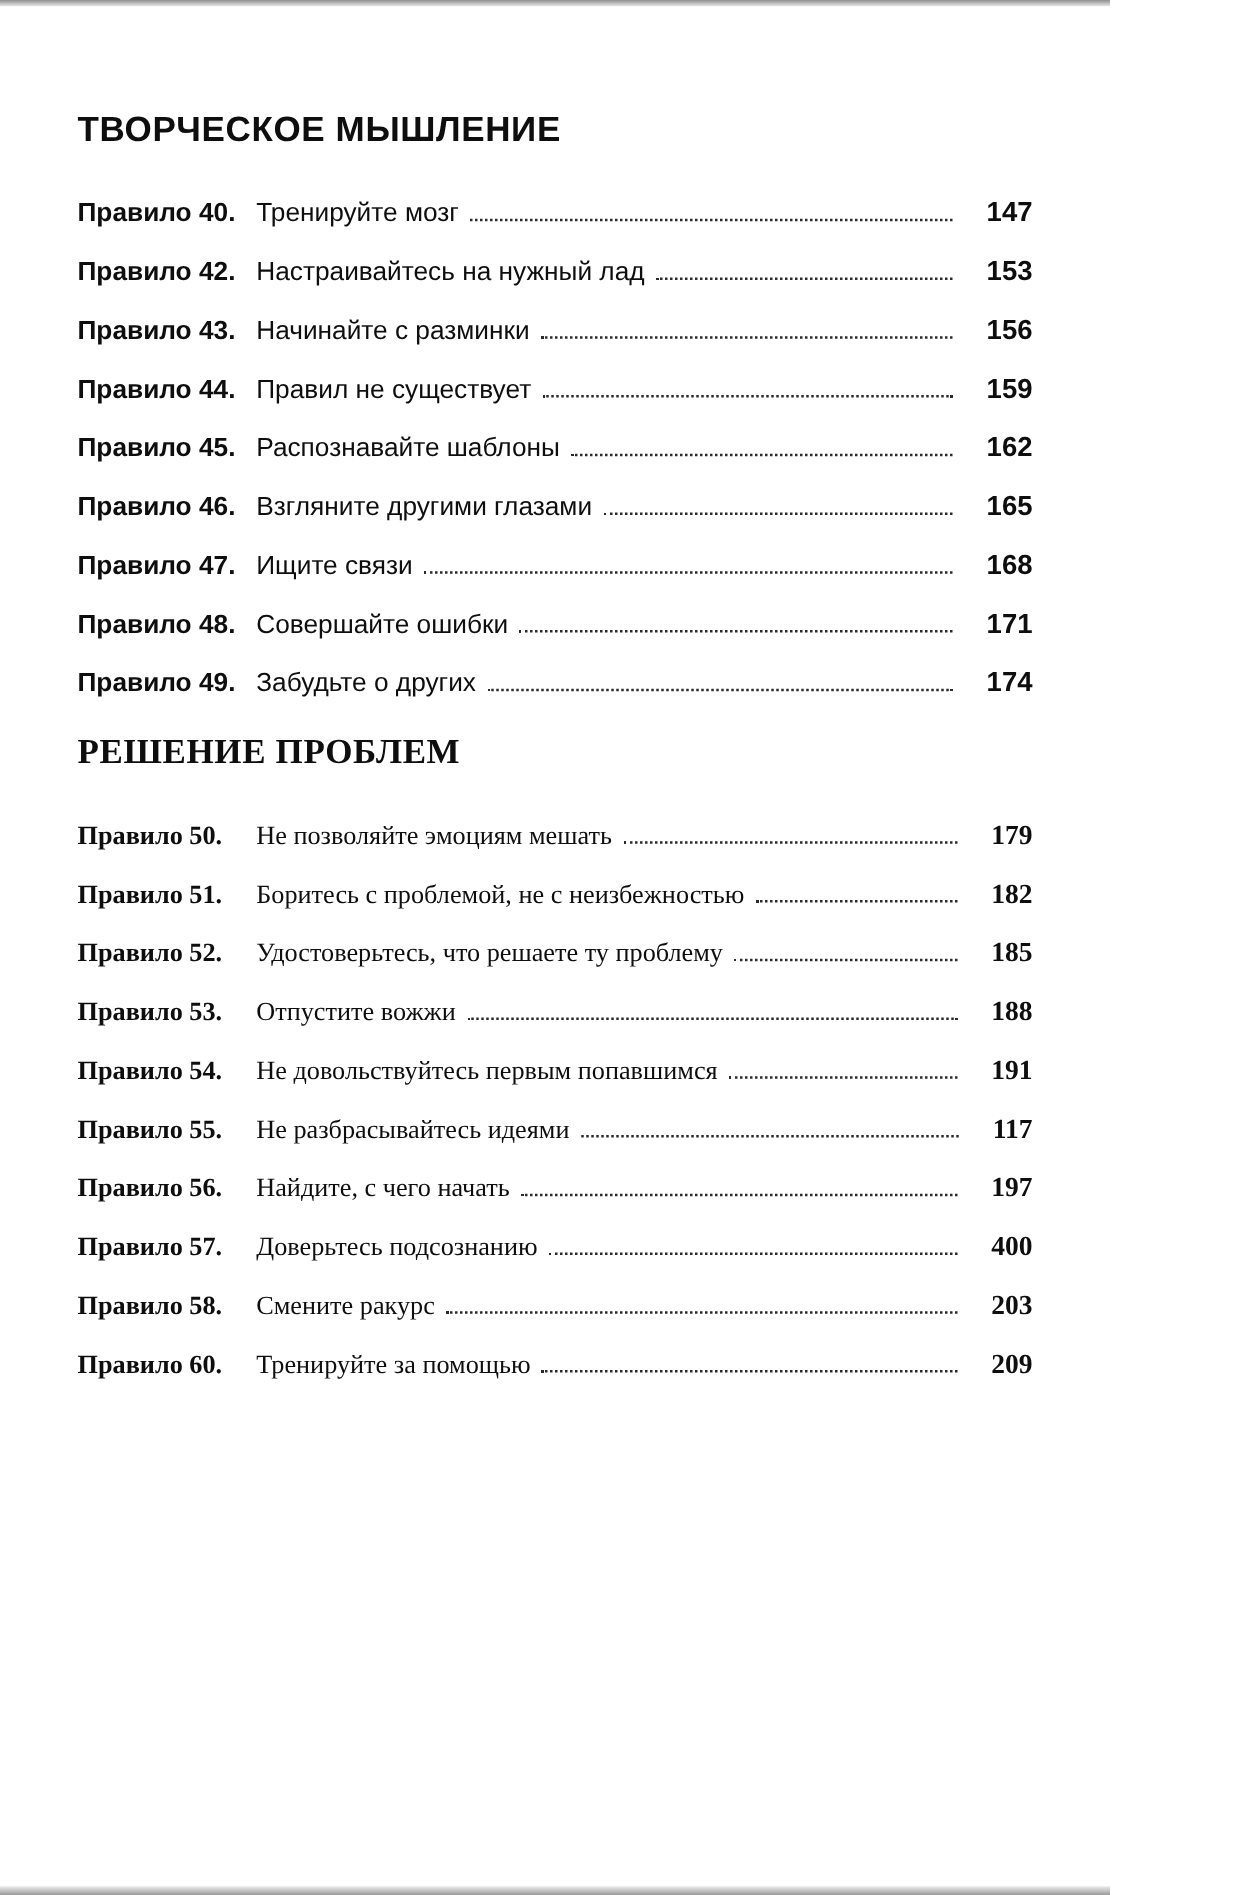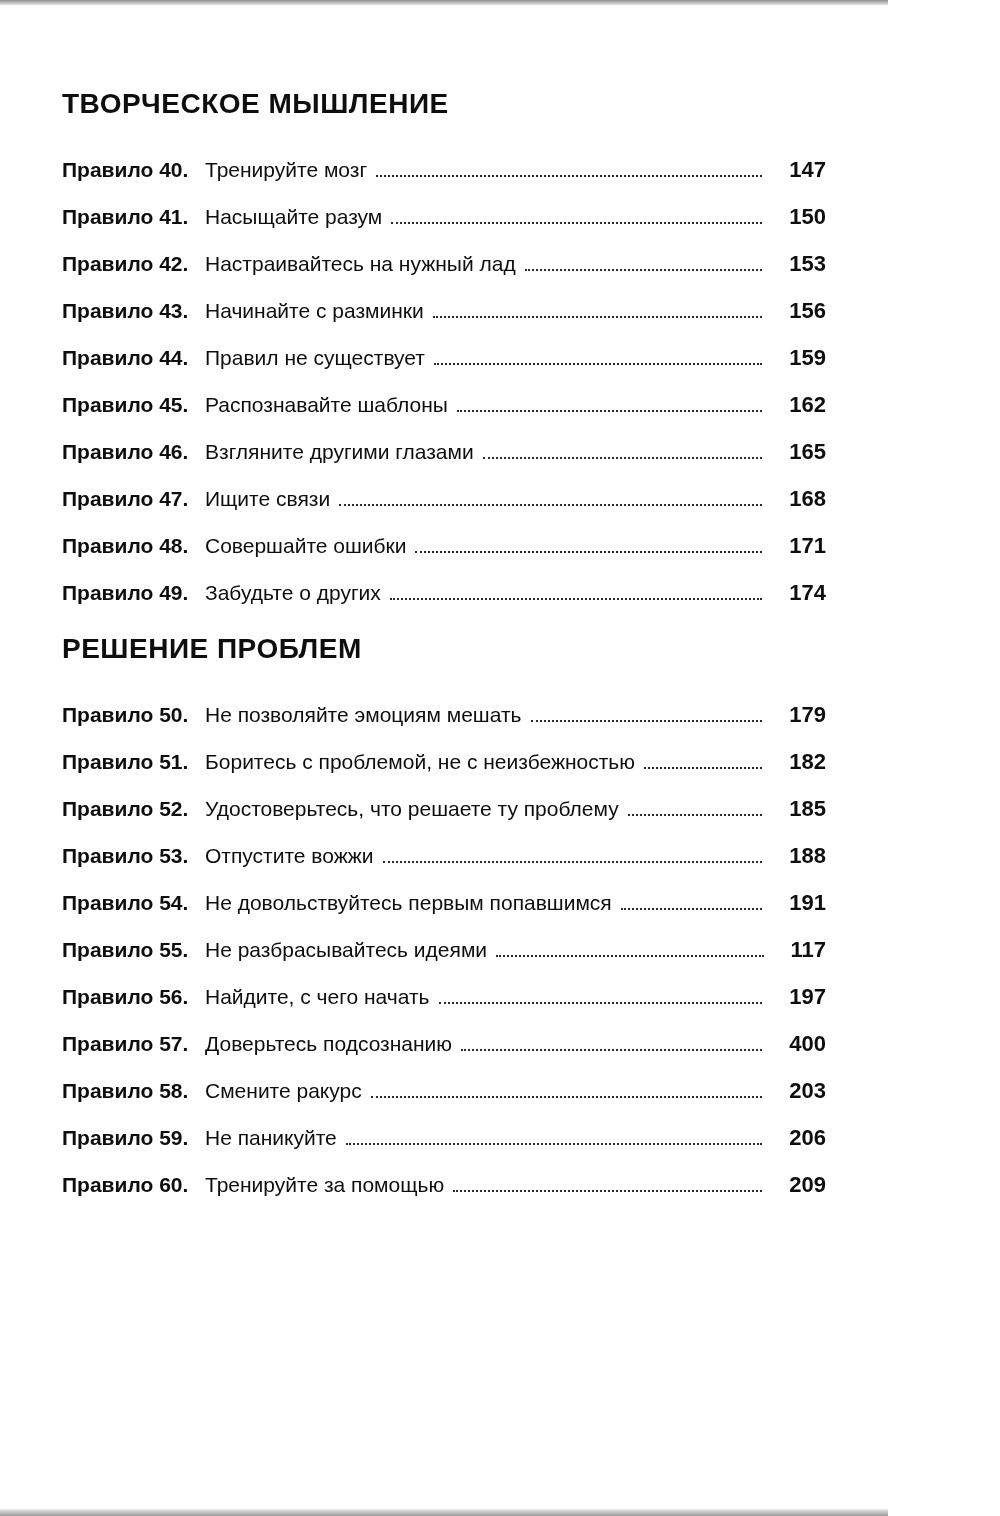--- a/index.html
+++ b/index.html
@@ -26,21 +26,21 @@
     position: absolute; bottom: 0; left: 0; right: 0; height: 7px;
     background: linear-gradient(#ececec, #9a9a9a);
   }
   .content {
     position: absolute;
     top: 0; left: 0; right: 0;
     padding: 90px 62px 0 62px;
     box-sizing: border-box;
   }
   .section { margin: 0; }
-  .section + .section { margin-top: 30px; }
+  .section + .section { margin-top: 30px; font-family: Liberation Serif, serif; }
   .section-heading {
     font-size: 28px;
     font-weight: 700;
     letter-spacing: 0.5px;
     line-height: 1;
     margin: 0 0 40px 0;
     text-transform: uppercase;
   }
   .toc-row {
     display: flex;
@@ -81,26 +81,20 @@
   <div class="content">
       <div class="section">
         <div class="section-heading">ТВОРЧЕСКОЕ МЫШЛЕНИЕ</div>
         <div class="toc-row">
           <span class="toc-label">Правило 40.</span>
           <span class="toc-title">Тренируйте мозг</span>
           <span class="leader"></span>
           <span class="toc-page">147</span>
         </div>
         <div class="toc-row">
-          <span class="toc-label">Правило 41.</span>
-          <span class="toc-title">Насыщайте разум</span>
-          <span class="leader"></span>
-          <span class="toc-page">150</span>
-        </div>
-        <div class="toc-row">
           <span class="toc-label">Правило 42.</span>
           <span class="toc-title">Настраивайтесь на нужный лад</span>
           <span class="leader"></span>
           <span class="toc-page">153</span>
         </div>
         <div class="toc-row">
           <span class="toc-label">Правило 43.</span>
           <span class="toc-title">Начинайте с разминки</span>
           <span class="leader"></span>
           <span class="toc-page">156</span>
@@ -190,26 +184,20 @@
           <span class="toc-label">Правило 57.</span>
           <span class="toc-title">Доверьтесь подсознанию</span>
           <span class="leader"></span>
           <span class="toc-page">400</span>
         </div>
         <div class="toc-row">
           <span class="toc-label">Правило 58.</span>
           <span class="toc-title">Смените ракурс</span>
           <span class="leader"></span>
           <span class="toc-page">203</span>
-        </div>
-        <div class="toc-row">
-          <span class="toc-label">Правило 59.</span>
-          <span class="toc-title">Не паникуйте</span>
-          <span class="leader"></span>
-          <span class="toc-page">206</span>
         </div>
         <div class="toc-row">
           <span class="toc-label">Правило 60.</span>
           <span class="toc-title">Тренируйте за помощью</span>
           <span class="leader"></span>
           <span class="toc-page">209</span>
         </div>
       </div>
     </div>
   <div class="scan-edge-bottom"></div>

